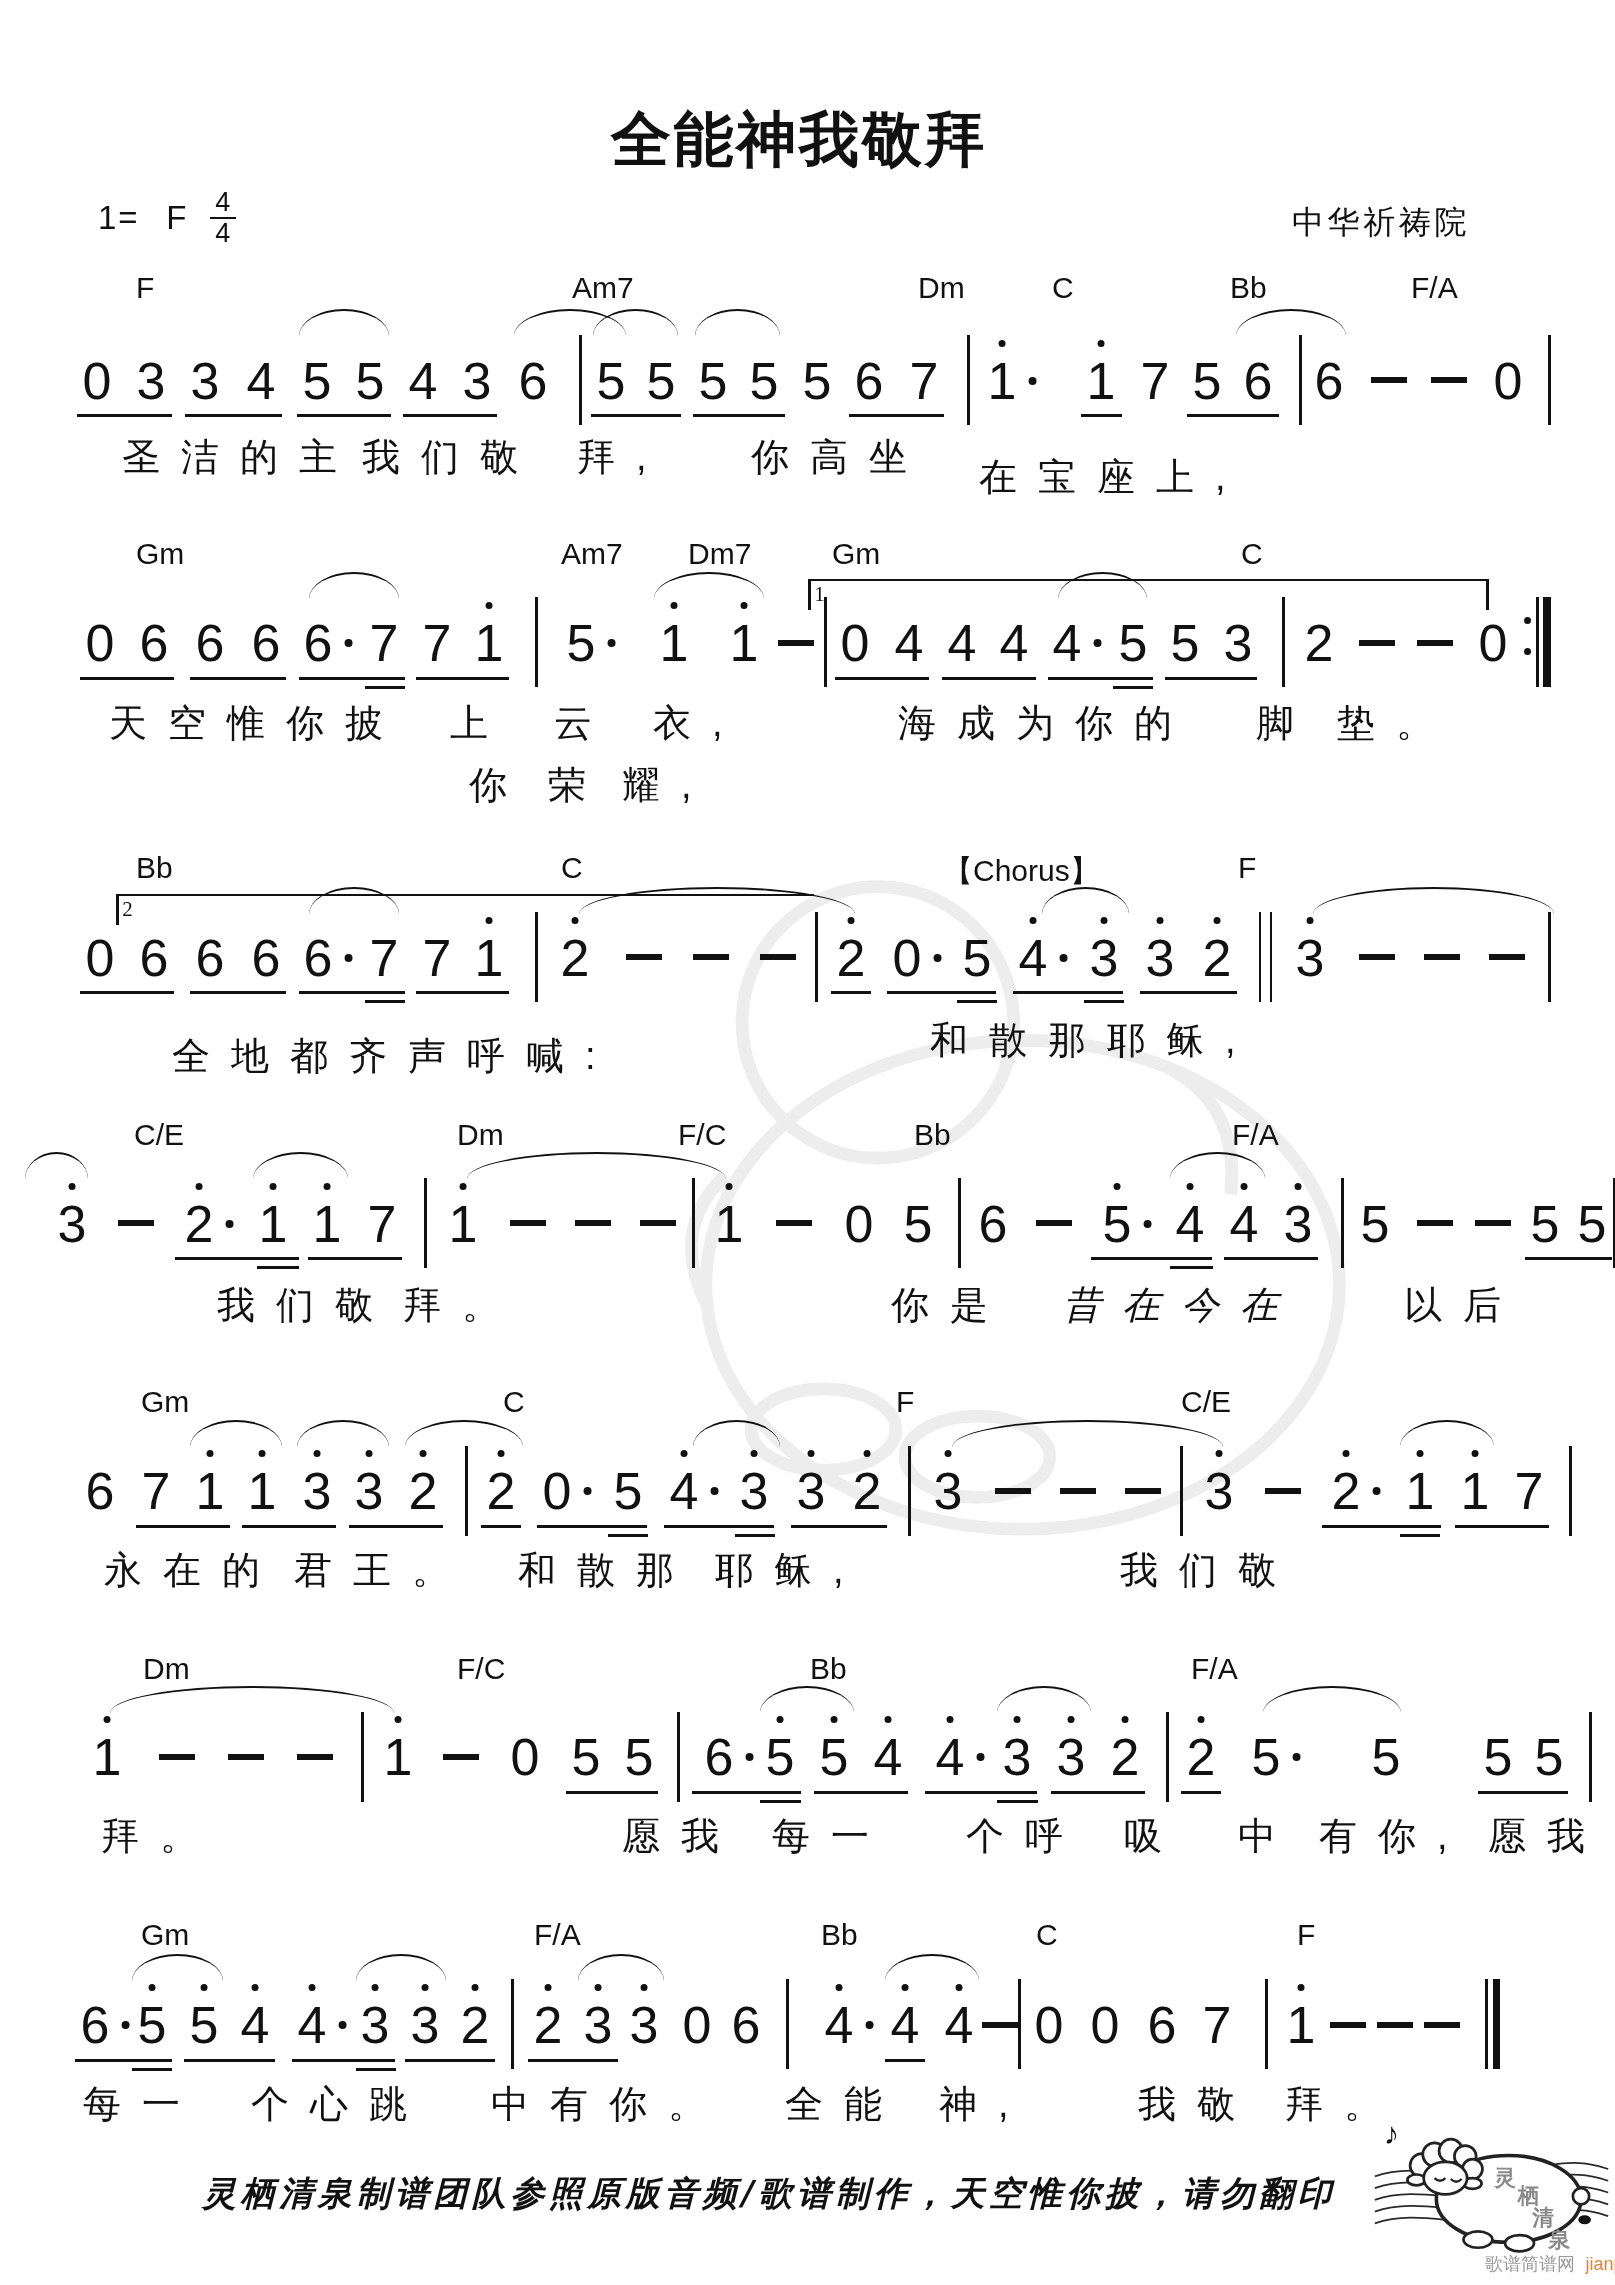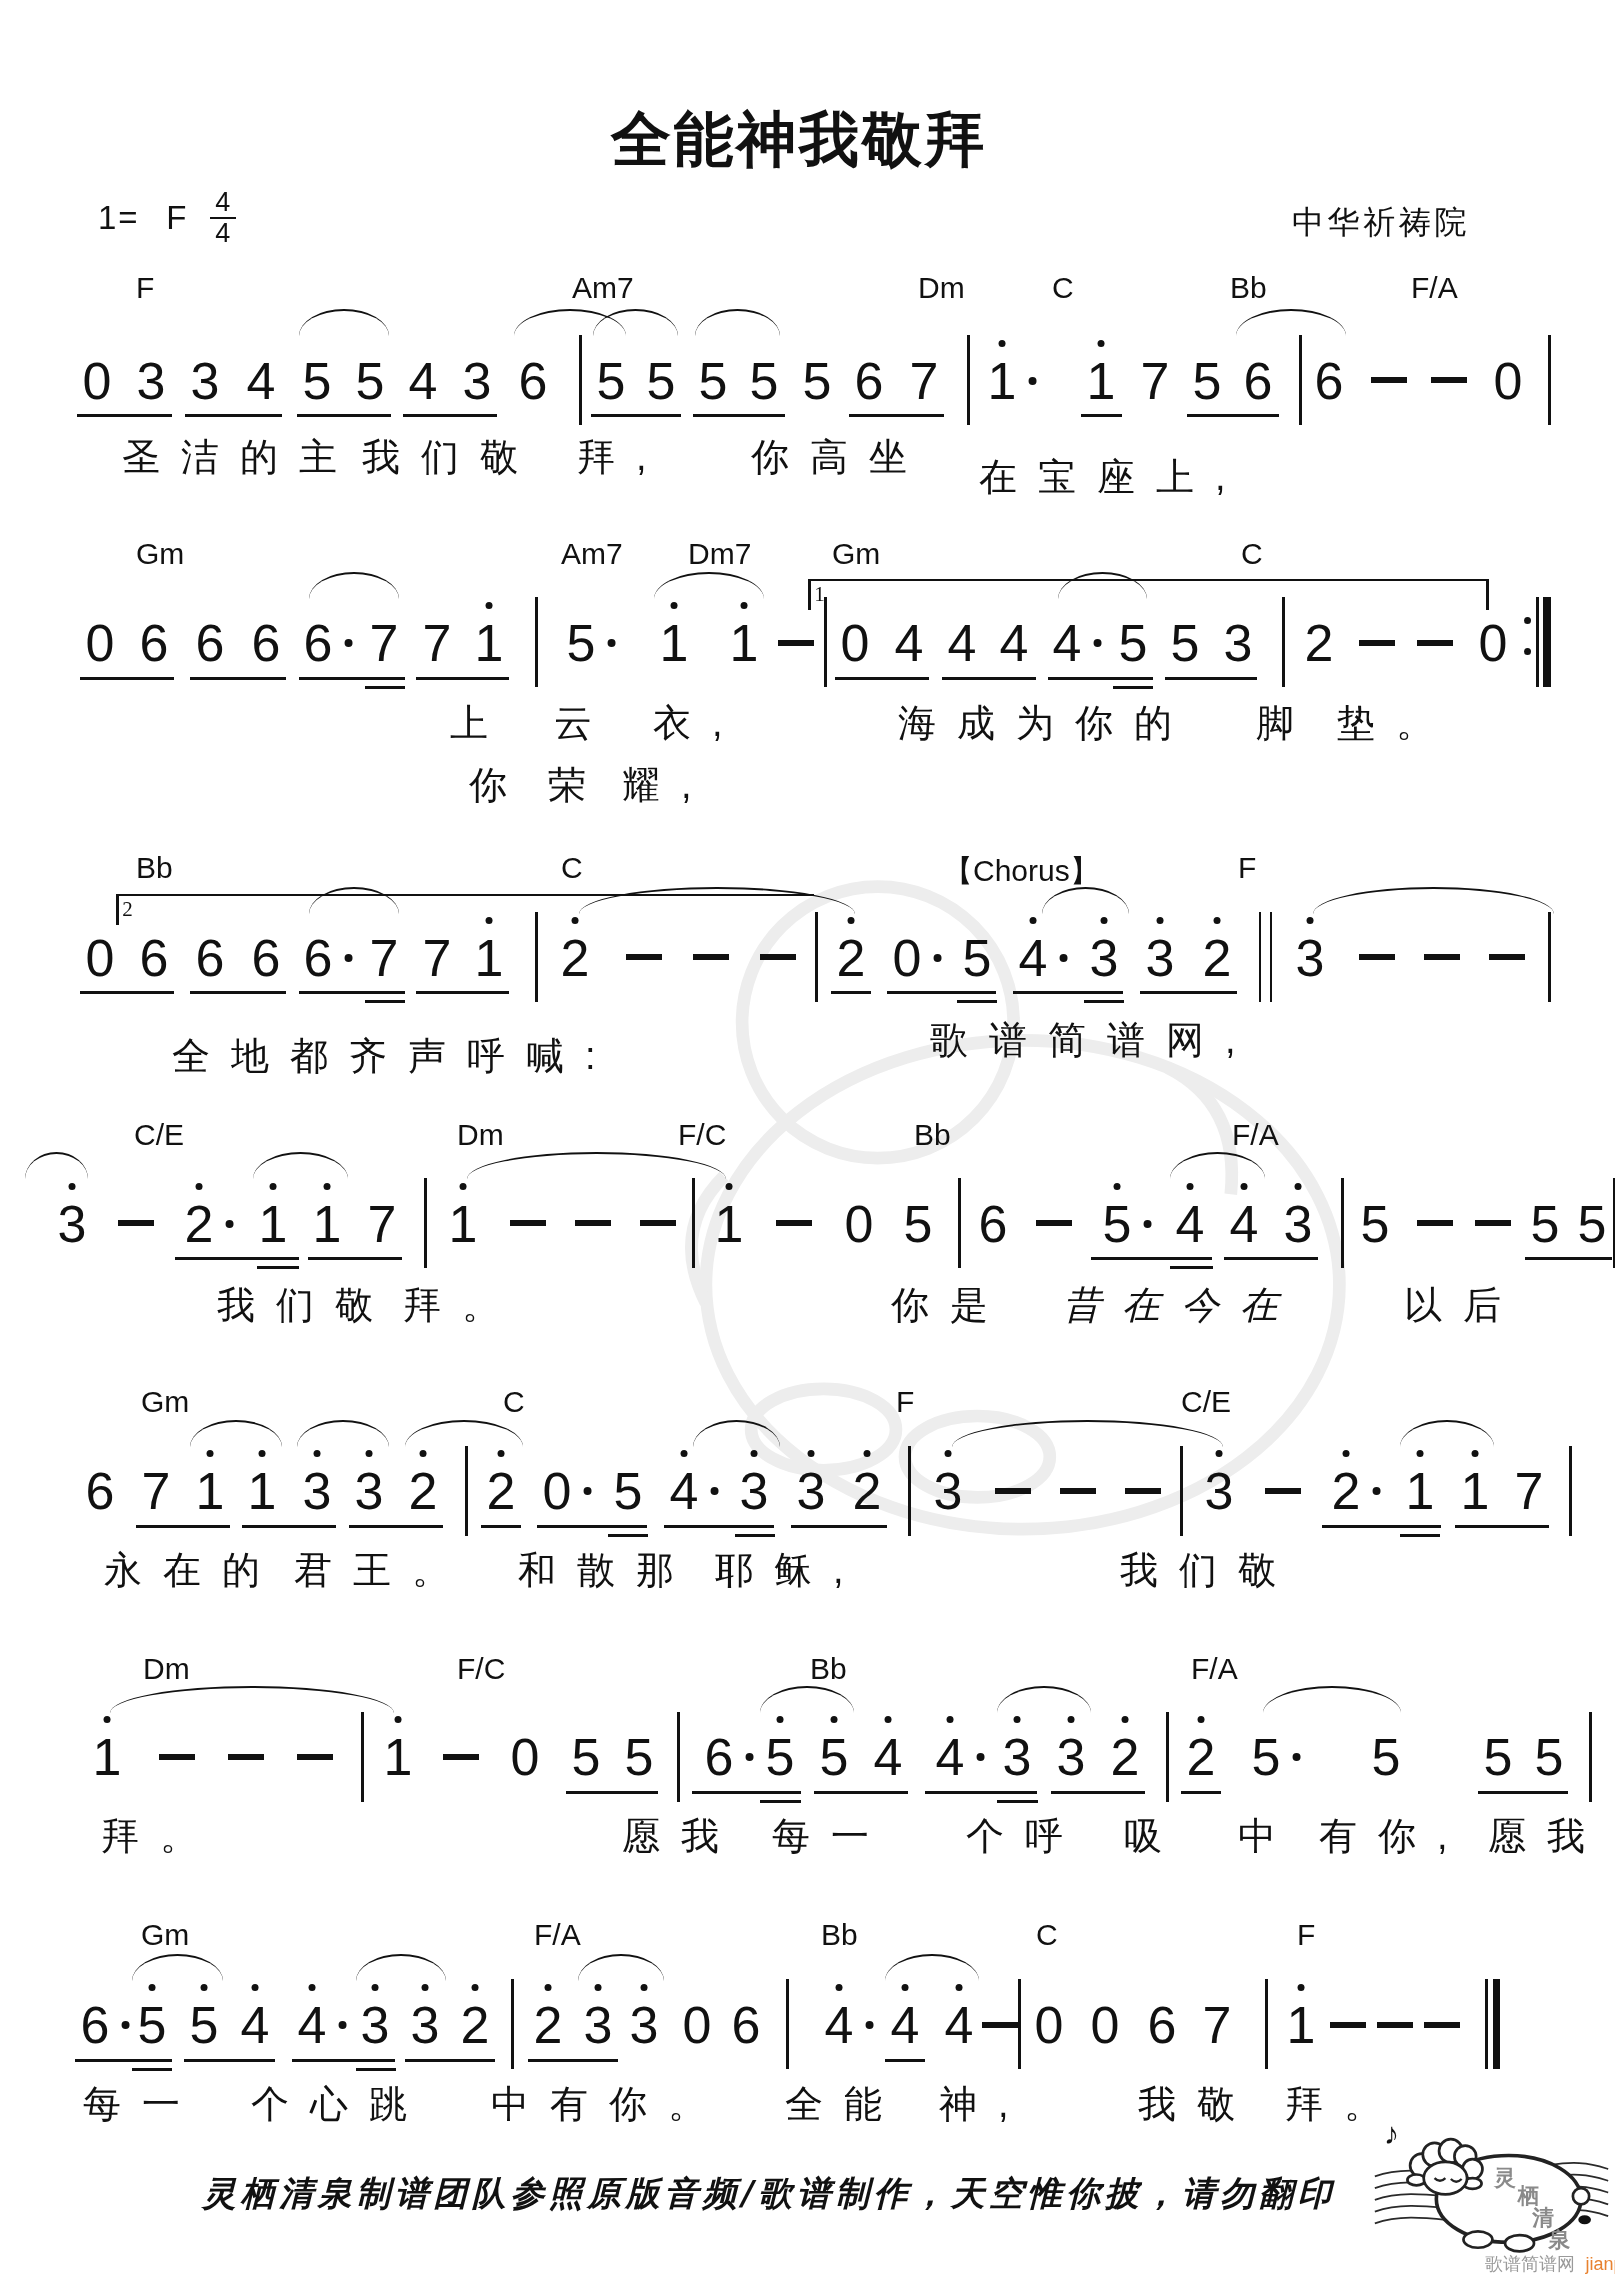--- a/index.html
+++ b/index.html
@@ -192,20 +192,21 @@
         <div class="ul8" style="left: 365px; width: 40px; top: 686px;"></div>
         <div class="ul8" style="left: 416px; width: 93px; top: 677px;"></div>
         <div class="ul8" style="left: 835px; width: 94px; top: 677px;"></div>
         <div class="ul8" style="left: 942px; width: 94px; top: 677px;"></div>
         <div class="ul8" style="left: 1048px; width: 105px; top: 677px;"></div>
         <div class="ul8" style="left: 1113px; width: 40px; top: 686px;"></div>
         <div class="ul8" style="left: 1165px; width: 92px; top: 677px;"></div>
         <div class="slur" style="left: 309px; width: 90px; top: 572px;"></div>
         <div class="slur" style="left: 654px; width: 110px; top: 572px;"></div>
         <div class="slur" style="left: 1058px; width: 89px; top: 572px;"></div>
+        <div class="lyric" style="left: 109px; top: 698px;">天空惟你披</div>
         <div class="lyric" style="left: 450px; top: 698px;">上</div>
         <div class="lyric" style="left: 554px; top: 698px;">云</div>
         <div class="lyric" style="left: 653px; top: 698px;">衣,</div>
         <div class="lyric" style="left: 898px; top: 698px;">海成为你的</div>
         <div class="lyric" style="left: 1256px; top: 698px;">脚</div>
         <div class="lyric" style="left: 1337px; top: 698px;">垫。</div>
         <div class="lyric" style="left: 469px; top: 760px;">你</div>
         <div class="lyric" style="left: 548px; top: 760px;">荣</div>
         <div class="lyric" style="left: 622px; top: 760px;">耀,</div>
       </div>
@@ -263,21 +264,21 @@
         <div class="ul8" style="left: 887px; width: 109px; top: 991px;"></div>
         <div class="ul8" style="left: 957px; width: 40px; top: 1000px;"></div>
         <div class="ul8" style="left: 1013px; width: 110px; top: 991px;"></div>
         <div class="ul8" style="left: 1084px; width: 40px; top: 1000px;"></div>
         <div class="ul8" style="left: 1140px; width: 97px; top: 991px;"></div>
         <div class="slur" style="left: 309px; width: 90px; top: 887px;"></div>
         <div class="slur" style="left: 579px; width: 276px; top: 887px;"></div>
         <div class="slur" style="left: 1042px; width: 87px; top: 887px;"></div>
         <div class="slur" style="left: 1313px; width: 241px; top: 887px;"></div>
         <div class="lyric" style="left: 172px; top: 1015px; margin-top: 16px;">全地都齐声呼喊:</div>
-        <div class="lyric" style="left: 930px; top: 1015px;">歌谱简谱网,</div>
+        <div class="lyric" style="left: 930px; top: 1015px;">和散那耶稣,</div>
       </div>
       <div class="system">
         <div class="chord" style="left: 134px; top: 1118px;">C/E</div>
         <div class="chord" style="left: 457px; top: 1118px;">Dm</div>
         <div class="chord" style="left: 678px; top: 1118px;">F/C</div>
         <div class="chord" style="left: 914px; top: 1118px;">Bb</div>
         <div class="chord" style="left: 1232px; top: 1118px;">F/A</div>
         <div class="note" style="left: 72px; top: 1198px;">3<div class="hidot"></div></div>
         <div class="dash" style="left: 136px; top: 1220px;"></div>
         <div class="note" style="left: 199px; top: 1198px;">2<div class="hidot"></div><div class="augdot"></div></div>

